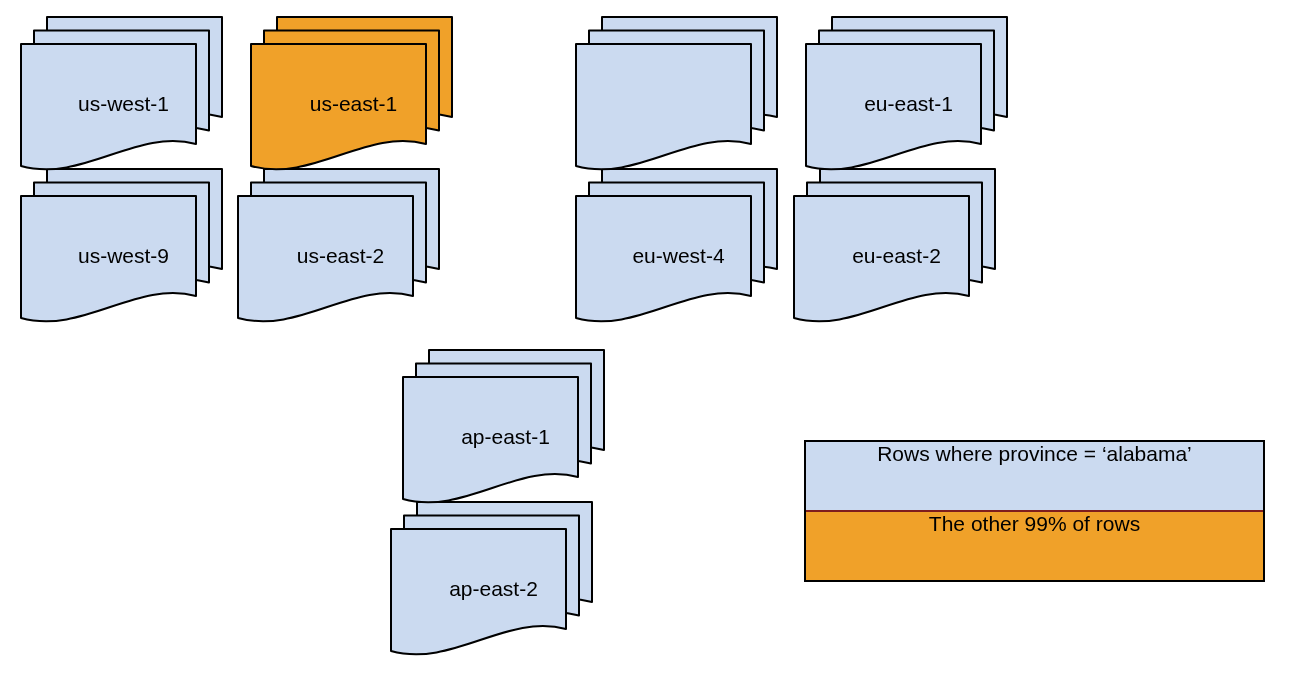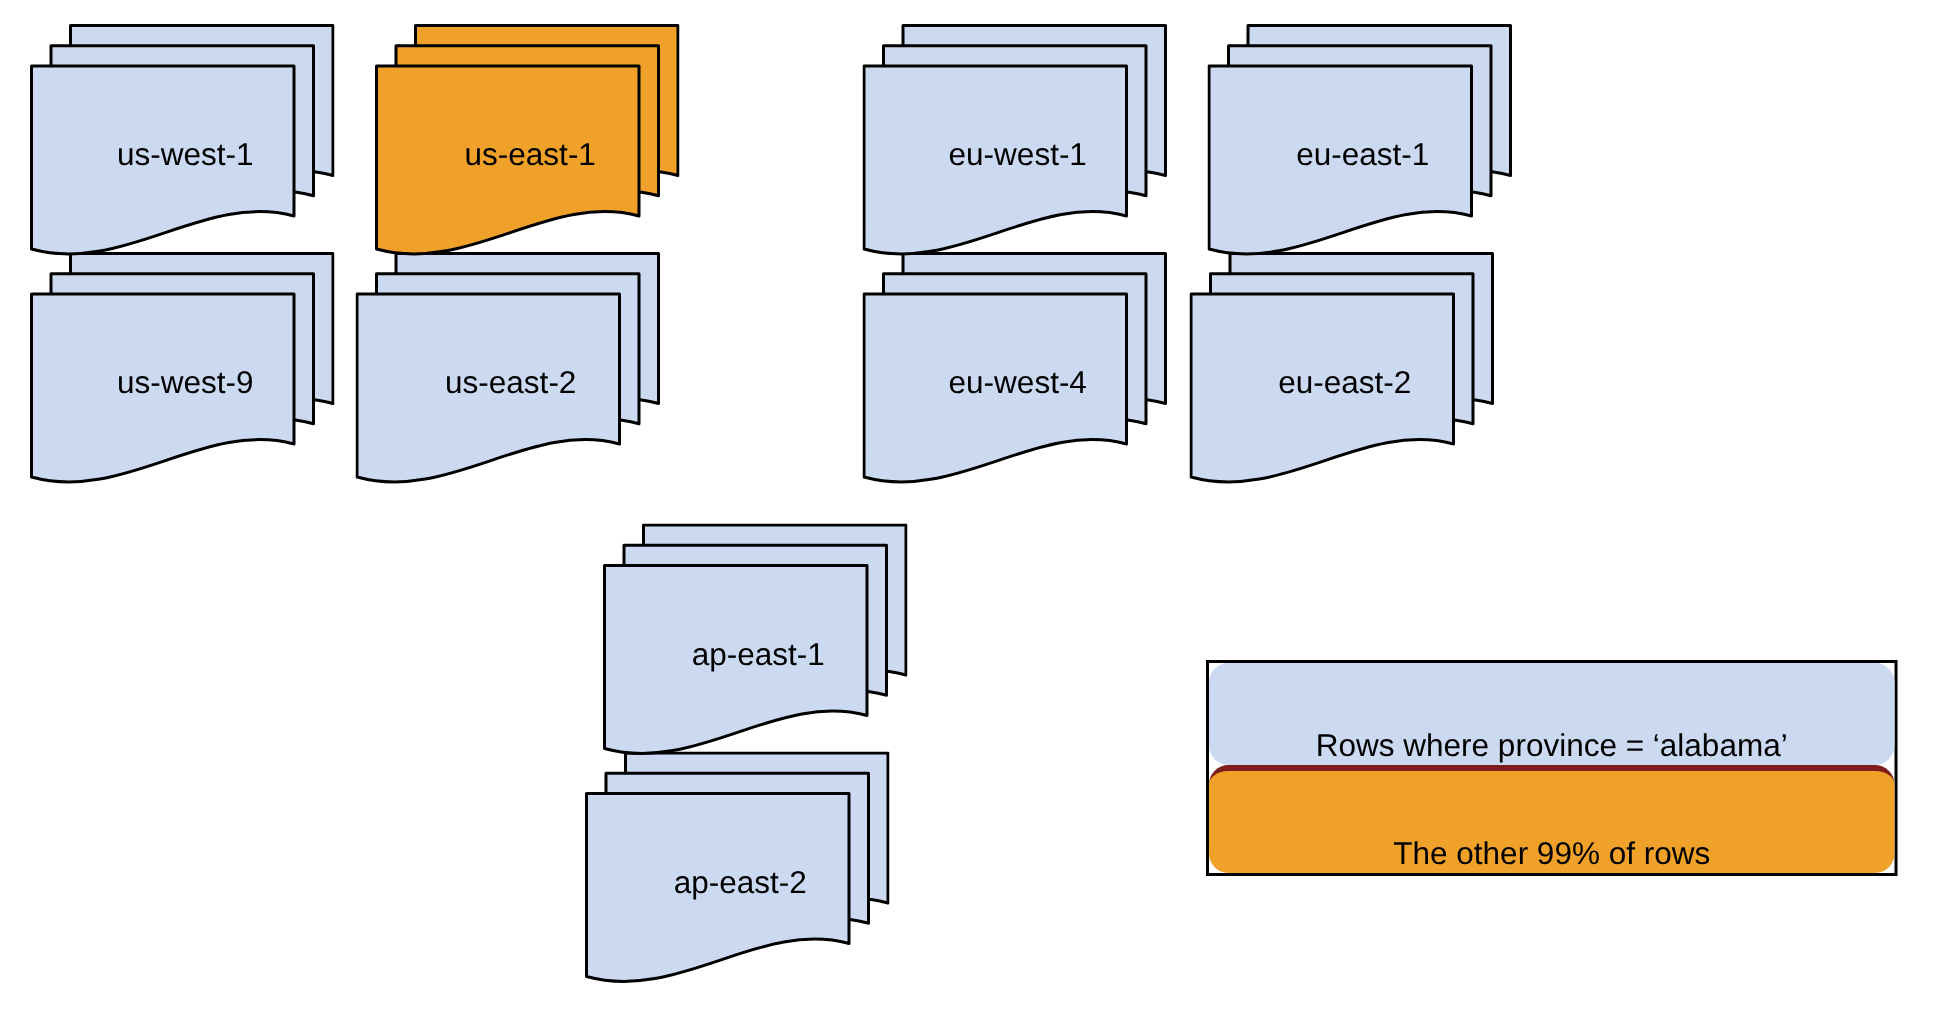--- a/index.html
+++ b/index.html
@@ -42,28 +42,27 @@
     position: absolute;
     left: 804px;
     top: 440px;
     width: 457px;
     border: 2px solid #000000;
     z-index: 40;
   }
   .legend-row {
     height: 68px;
     display: flex;
-    align-items: flex-end;
+    align-items: flex-start;
     justify-content: center;
     font-size: 21px;
     color: #000000;
-    border-radius: 13px;
   }
   .legend-row + .legend-row {
-    border-top: 4px solid #7f1d1d;
+    border-top: 2px solid #7f1d1d;
   }
 </style>
 </head>
 <body>
 
 <div class="canvas">
   <div class="legend">
       <div class="legend-row" style="background: rgb(203, 218, 240);">
         <span>Rows where province = ‘alabama’</span>
       </div>
@@ -86,21 +85,20 @@
         <path d="M0,0 H175 V100 C115,84 62,139 0,122 Z" transform="translate(1,28)" fill="#F0A129" stroke="#000000" stroke-width="2" stroke-linejoin="round"></path>
       </svg>
       <div class="stack-label">us-east-1</div>
     </div>
     <div class="stack" style="left: 575px; top: 16px; z-index: 28;">
       <svg width="203" height="157" viewBox="0 0 203 157">
         <path d="M0,0 H175 V100 C115,84 62,139 0,122 Z" transform="translate(27,1)" fill="#CBDAF0" stroke="#000000" stroke-width="2" stroke-linejoin="round"></path>
         <path d="M0,0 H175 V100 C115,84 62,139 0,122 Z" transform="translate(14,14.5)" fill="#CBDAF0" stroke="#000000" stroke-width="2" stroke-linejoin="round"></path>
         <path d="M0,0 H175 V100 C115,84 62,139 0,122 Z" transform="translate(1,28)" fill="#CBDAF0" stroke="#000000" stroke-width="2" stroke-linejoin="round"></path>
       </svg>
-      <div class="stack-label">eu-west-1</div>
     </div>
     <div class="stack" style="left: 805px; top: 16px; z-index: 27; padding-left: 24px;">
       <svg width="203" height="157" viewBox="0 0 203 157">
         <path d="M0,0 H175 V100 C115,84 62,139 0,122 Z" transform="translate(27,1)" fill="#CBDAF0" stroke="#000000" stroke-width="2" stroke-linejoin="round"></path>
         <path d="M0,0 H175 V100 C115,84 62,139 0,122 Z" transform="translate(14,14.5)" fill="#CBDAF0" stroke="#000000" stroke-width="2" stroke-linejoin="round"></path>
         <path d="M0,0 H175 V100 C115,84 62,139 0,122 Z" transform="translate(1,28)" fill="#CBDAF0" stroke="#000000" stroke-width="2" stroke-linejoin="round"></path>
       </svg>
       <div class="stack-label">eu-east-1</div>
     </div>
     <div class="stack" style="left: 20px; top: 168px; z-index: 26;">

